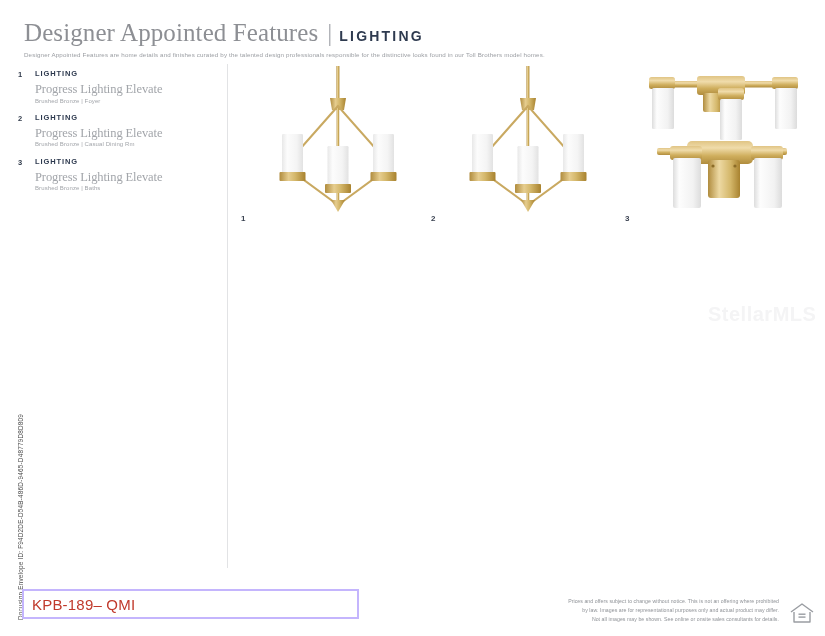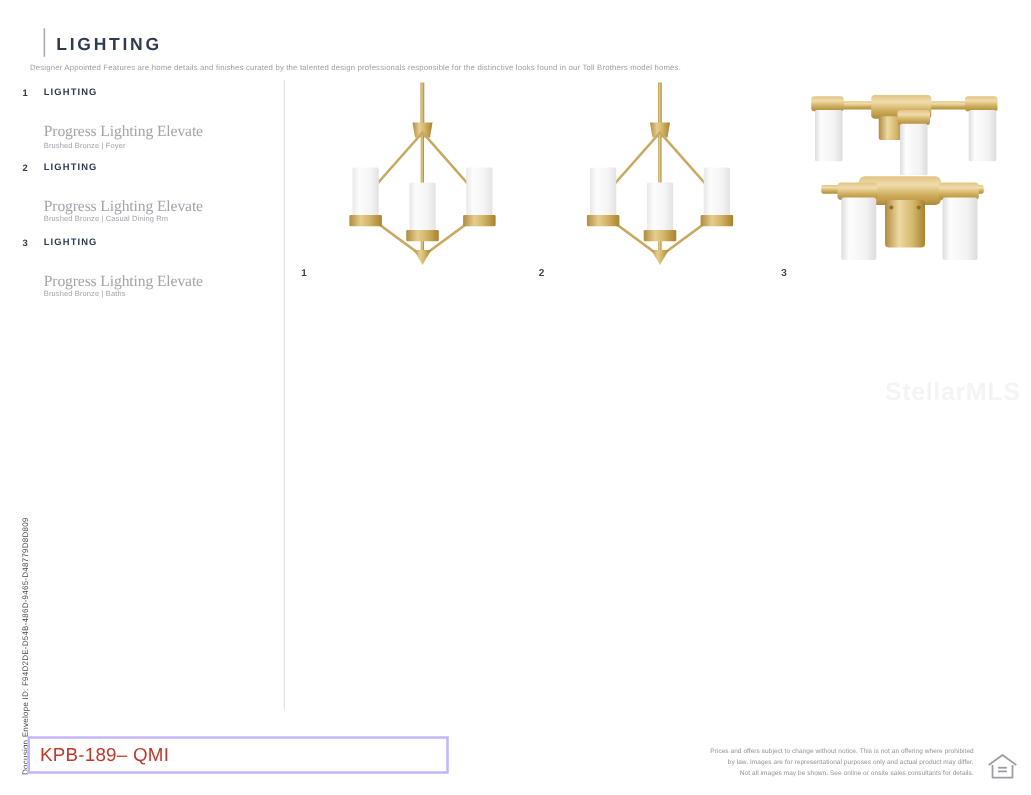--- a/index.html
+++ b/index.html
@@ -94,21 +94,21 @@
     font-weight: bold;
     color: #2e3a4f;
     letter-spacing: 0.9px;
     line-height: 1.1;
   }
   .feature-product {
     font-family: "Liberation Serif", serif;
     font-size: 12.5px;
     color: #a2a5aa;
     line-height: 1.15;
-    margin-top: 20px;
+    margin-top: 4px;
     letter-spacing: -0.1px;
   }
   .feature-sub {
     font-family: "Liberation Sans", sans-serif;
     font-size: 6px;
     color: #a2a5aa;
     line-height: 1.2;
     margin-top: 1px;
     letter-spacing: 0.1px;
   }
@@ -206,20 +206,21 @@
     height: 28px;
   }
 </style>
 </head>
 <body>
 
 <div id="page">
 
   <div id="header-block">
     <div id="title-row">
+      <span class="title-serif">Designer Appointed Features</span>
       <span class="title-divider">|</span>
       <span class="title-cat">LIGHTING</span>
     </div>
     <div id="subtitle">Designer Appointed Features are home details and finishes curated by the talented design professionals responsible for the distinctive looks found in our Toll Brothers model homes.</div>
   </div>
 
   <div id="feature-list">
 
     <div class="feature-item">
       <div class="feature-num">1</div>

